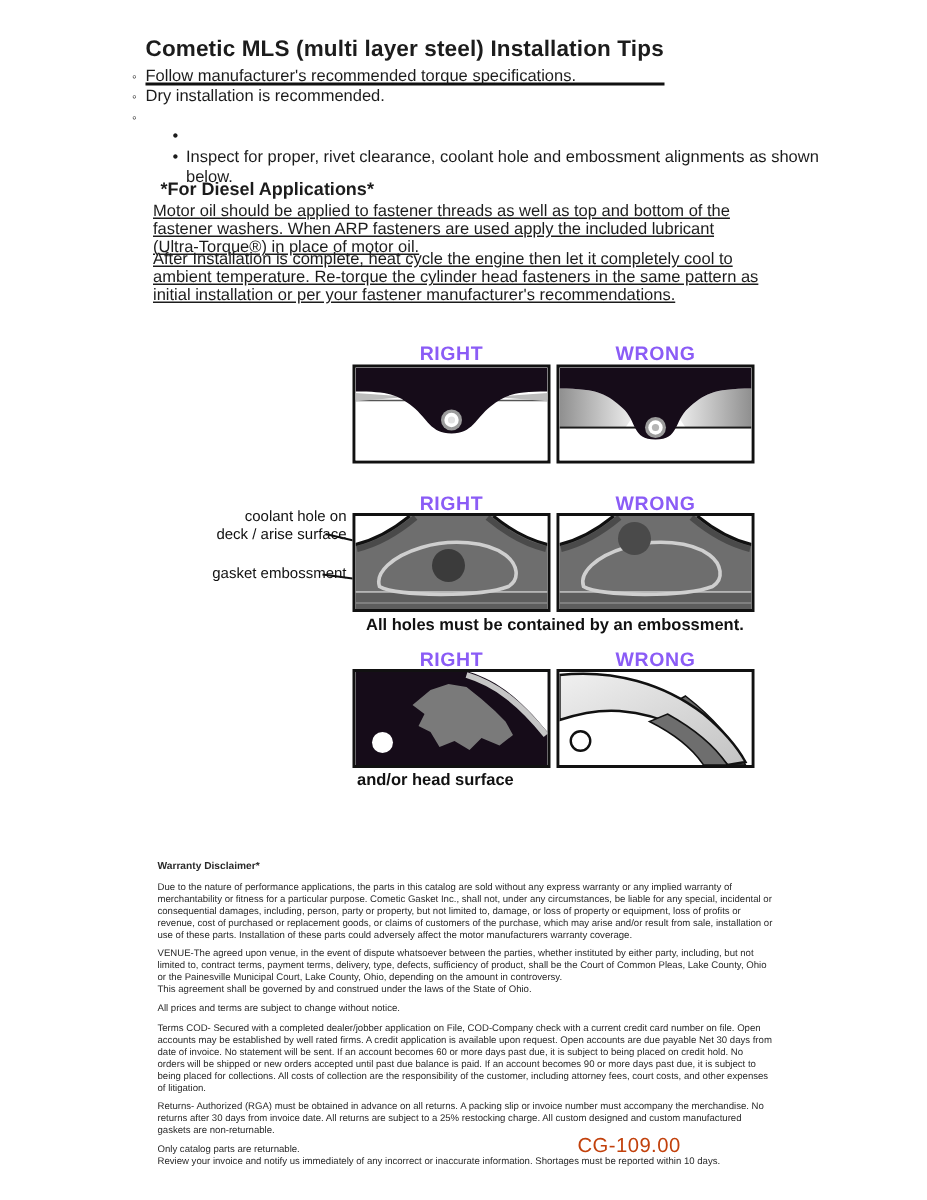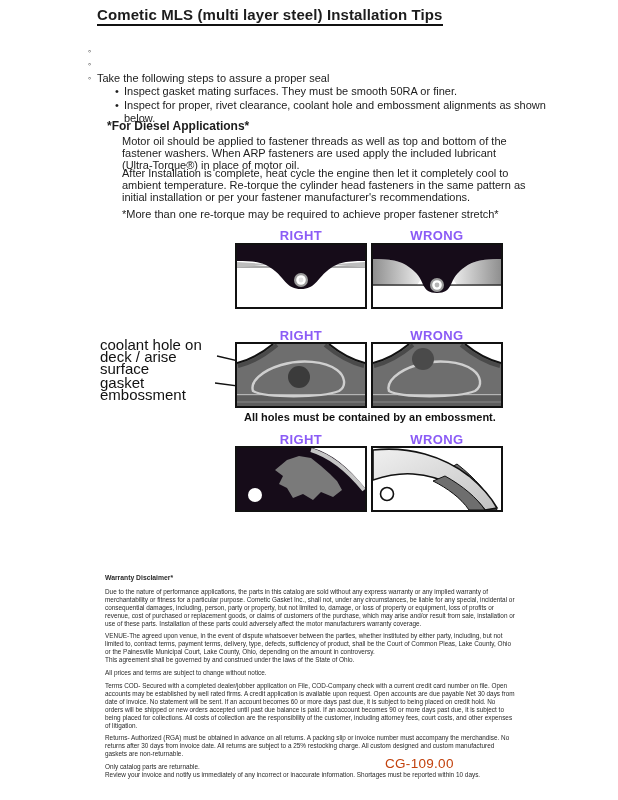--- a/index.html
+++ b/index.html
@@ -1,39 +1,39 @@
 <!DOCTYPE html>
 <html style="--diagram_black: #160c19; --mid_gray: #6e6e6e; --hole_dark: #3b3b3b; --patch_gray: #7a7a7a; --embossment_line: #cfcfcf;"><head>
 <meta charset="utf-8">
 <style>
   html,body{margin:0;padding:0;background:#ffffff;}
   #page{position:relative;width:618px;height:800px;background:#fff;overflow:hidden;
         font-family:"Liberation Sans", sans-serif;color:#1c1c1c;}
 
-  .title{position:absolute;left:97px;top:6px;font-size:15px;font-weight:bold;
-         border-bottom:2px solid #111;padding-bottom:1px;letter-spacing:.1px;}
+  .title{position:absolute;left:97px;top:24px;font-size:15px;font-weight:bold;
+         border-bottom:2px solid #111;padding-bottom:14px;letter-spacing:.1px;}
 
   .tips{position:absolute;left:88px;top:45px;font-size:11px;line-height:13.4px;width:470px;}
   .tip-row{display:flex;}
   .tip-row .blt{width:9px;flex:0 0 9px;font-size:9px;line-height:13.4px;}
   .tip-sub{margin-left:27px;}
   .tip-sub .blt{font-size:11px;}
 
   .diesel-head{position:absolute;left:107px;top:119px;font-size:12px;font-weight:bold;}
-  .body-para{position:absolute;left:122px;width:404px;font-size:11px;line-height:12.1px;}
+  .body-para{position:absolute;left:102px;width:404px;font-size:11px;line-height:12.1px;text-decoration:underline;}
   #para1{top:135px;} #para2{top:167px;} #note1{top:208px;}
 
   .dg-label{position:absolute;width:132px;text-align:center;font-size:13px;font-weight:600;
             letter-spacing:.4px;color:#8b5cf6;}
   .dg-box{position:absolute;width:128px;height:62px;border:2px solid #111;background:#fff;}
   .dg-box svg{display:block;}
   .dg-caption{position:absolute;font-size:11px;font-weight:bold;color:#111;line-height:13px;}
 
-  .holes-label{position:absolute;left:100px;width:115px;
-               font-size:15px;line-height:12px;color:#111;}
+  .holes-label{position:absolute;left:116px;width:115px;text-align:right;
+               font-size:10px;line-height:12px;color:#111;}
   #coolant-label{top:339px;} #embossment-label{top:377px;}
   #pointer-lines{position:absolute;left:100px;top:330px;}
 
   .legal{position:absolute;left:105px;top:574px;width:410px;font-size:6.4px;
          line-height:7.9px;color:#2a2a2a;}
   .legal-head{font-weight:bold;font-size:6.8px;margin-bottom:6px;}
   .legal p{margin:0 0 5px 0;}
   .legal p.nogap{margin-bottom:0;}
 
   .doc-code{position:absolute;left:385px;top:756px;font-size:13.5px;color:#c2410c;letter-spacing:.3px;}
@@ -49,42 +49,41 @@
 </head>
 <body>
 
 <div id="page">
 
   <div class="title">Cometic MLS (multi layer steel) Installation Tips</div>
 
   <div class="tips">
     <div class="tip-row">
       <span class="blt">◦</span>
+      <span>Follow manufacturer's recommended torque specifications.</span>
     </div>
     <div class="tip-row">
       <span class="blt">◦</span>
+      <span>Dry installation is recommended.</span>
     </div>
     <div class="tip-row">
       <span class="blt">◦</span>
-      <span>Take the following steps to assure a proper seal</span>
     </div>
     <div class="tip-row tip-sub">
       <span class="blt">•</span>
-      <span>Inspect gasket mating surfaces.  They must be smooth 50RA or finer.</span>
     </div>
     <div class="tip-row tip-sub">
       <span class="blt">•</span>
       <span>Inspect for proper, rivet clearance, coolant hole and embossment alignments as shown below.</span>
     </div>
   </div>
 
   <div class="diesel-head">*For Diesel Applications*</div>
   <div class="body-para" id="para1">Motor oil should be applied to fastener threads as well as top and bottom of the fastener washers. When ARP fasteners are used apply the included lubricant (Ultra-Torque®) in place of motor oil.</div>
   <div class="body-para" id="para2">After Installation is complete, heat cycle the engine then let it completely cool to ambient temperature. Re-torque the cylinder head fasteners in the same pattern as initial installation or per your fastener manufacturer's recommendations.</div>
-  <div class="body-para" id="note1">*More than one re-torque may be required to achieve proper fastener stretch*</div>
 
   <div class="dg-label" style="left:235px;top:228px;">RIGHT</div>
   <div class="dg-label" style="left:371px;top:228px;">WRONG</div>
 
   <div class="dg-box" style="left:235px;top:243px;">
     <svg width="128" height="62" viewBox="0 0 128 62">
       <rect x="0" y="0" width="128" height="62" class="f-wht"></rect>
       <rect x="0" y="21.5" width="128" height="1" fill="#555"></rect>
       <polygon points="0,17 36,19.5 0,22.5" fill="#bdbdbd"></polygon>
       <polygon points="128,17 92,19.5 128,22.5" fill="#bdbdbd"></polygon>
@@ -192,20 +191,21 @@
       </defs>
       <rect x="0" y="0" width="128" height="62" class="f-wht"></rect>
       <path fill="#6b6b6b" stroke="#111" stroke-width="1" d="M84,16 C102,30 116,46 124,62 L104,62 C96,46 82,32 70,24 Z"></path>
       <path fill="url(#gB)" stroke="#111" stroke-width="1.6" d="M0,2 C36,-2 70,8 96,28 C108,38 118,49 124,60 L112,62 C98,44 70,28 40,26 C26,25 12,28 0,32 Z"></path>
       <path fill="#6e6e6e" stroke="#111" stroke-width="1" d="M72,28 C90,38 104,50 112,62 L96,62 C88,50 74,40 60,33 Z"></path>
       <circle cx="14" cy="46" r="6.5" class="f-wht" stroke="#111" stroke-width="1.6"></circle>
     </svg>
   </div>
 
   <div class="dg-caption" style="left:238px;top:514px;">
+    <div>and/or head surface</div>
   </div>
 
   <div class="legal">
     <div class="legal-head">Warranty Disclaimer*</div>
     <p>Due to the nature of performance applications, the parts in this catalog are sold without any express warranty or any implied warranty of merchantability or fitness for a particular purpose.  Cometic Gasket Inc., shall not, under any circumstances, be liable for any special, incidental or consequential damages, including, person, party or property, but not limited to, damage, or loss of property or equipment, loss of profits or revenue, cost of purchased or replacement goods, or claims of customers of the purchase, which may arise and/or result from sale, installation or use of these parts.  Installation of these parts could adversely affect the motor manufacturers warranty coverage.</p>
     <p class="nogap">VENUE-The agreed upon venue, in the event of dispute whatsoever between the parties, whether instituted by either party, including, but not limited to, contract terms, payment terms, delivery, type, defects, sufficiency of product, shall be the Court of Common Pleas, Lake County, Ohio or the Painesville Municipal Court, Lake County, Ohio, depending on the amount in controversy.</p>
     <p>This agreement shall be governed by and construed under the laws of the State of Ohio.</p>
     <p>All prices and terms are subject to change without notice.</p>
     <p>Terms COD- Secured with a completed dealer/jobber application on File, COD-Company check with a current credit card number on file.  Open accounts may be established by well rated firms.  A credit application is available upon request.  Open accounts are due payable Net 30 days from date of invoice.  No statement will be sent.  If an account becomes 60 or more days past due, it is subject to being placed on credit hold.  No orders will be shipped or new orders accepted until past due balance is paid.  If an account becomes 90 or more days past due, it is subject to being placed for collections.  All costs of collection are the responsibility of the customer, including attorney fees, court costs, and other expenses of litigation.</p>
     <p>Returns- Authorized (RGA) must be obtained in advance on all returns.  A packing slip or invoice number must accompany the merchandise.  No returns after 30 days from invoice date.  All returns are subject to a 25% restocking charge.  All custom designed and custom manufactured gaskets are non-returnable.</p>

